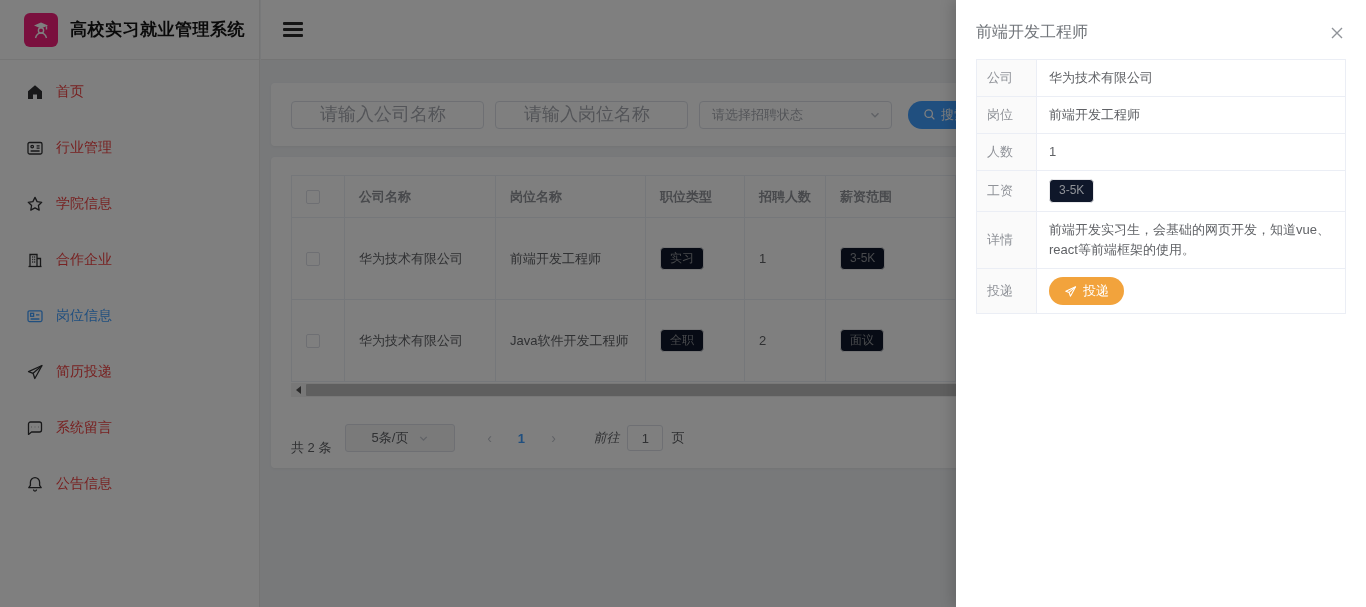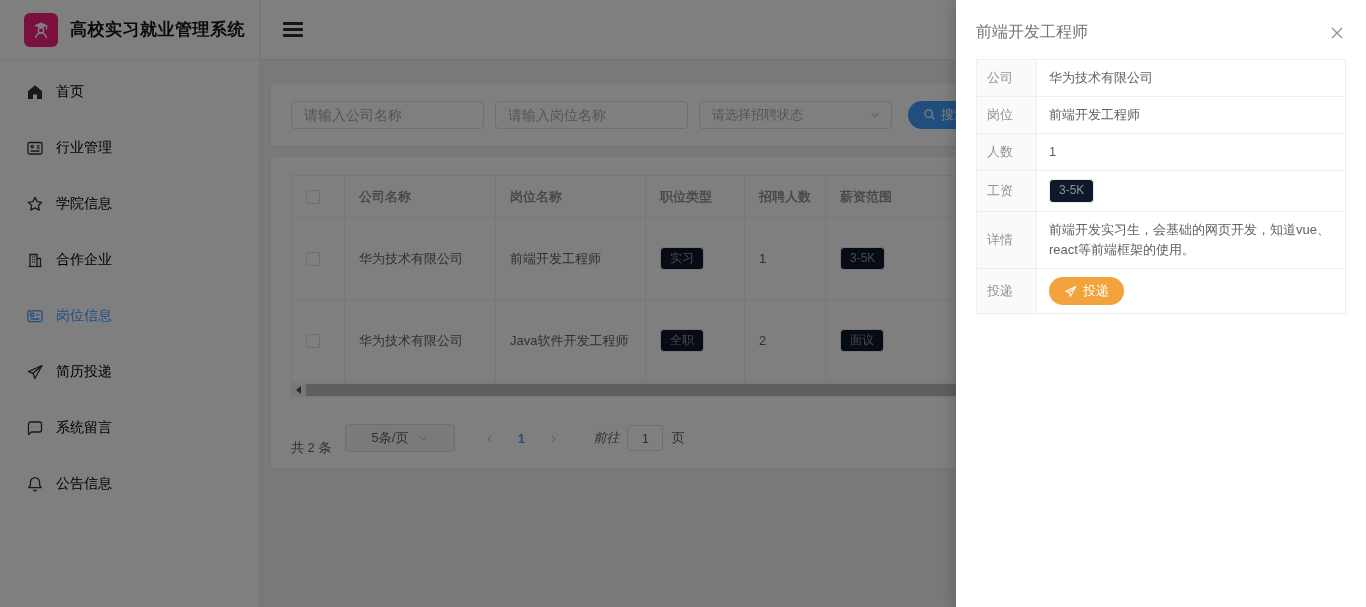--- a/index.html
+++ b/index.html
@@ -20,21 +20,21 @@
     padding-left: 24px; gap: 12px; border-bottom: 1px solid #ececec;
   }
   .logo-badge {
     width: 34px; height: 34px; border-radius: 6px; background: #f4207c;
     display: flex; align-items: center; justify-content: center; flex: none;
   }
   .logo-title { font-size: 17px; font-weight: bold; color: #141414; letter-spacing: .5px; }
   .menu { padding-top: 4px; }
   .menu-item {
     height: 56px; display: flex; align-items: center; gap: 12px;
-    padding-left: 26px; font-size: 14px; color: #000000; cursor: pointer;
+    padding-left: 26px; font-size: 14px; color: #ef4444; cursor: pointer;
   }
   .menu-item .mi-icon { width: 18px; height: 18px; display: flex; color: #303133; }
   .menu-item.active, .menu-item.active .mi-icon { color: #409eff; }
 
   
   .topbar {
     position: absolute; left: 261px; right: 0; top: 0; height: 60px;
     background: #ffffff; border-bottom: 1px solid #e8e8e8; z-index: 5;
     display: flex; align-items: center; padding-left: 22px;
   }
@@ -46,21 +46,21 @@
     position: absolute; left: 261px; top: 61px; right: 0; bottom: 0;
     background: #f0f2f5;
   }
   .card {
     position: absolute; left: 10px; width: 1080px; background: #fff;
     border-radius: 4px; box-shadow: 0 1px 3px rgba(0,0,0,.05);
   }
   .card-search { top: 22px; height: 63px; display: flex; align-items: center; padding: 0 20px; gap: 11px; }
   .inp {
     width: 193px; height: 28px; border: 1px solid #dcdfe6; border-radius: 4px;
-    padding: 0 12px; font-size: 14px; color: #606266; background: #fff; outline: none;
+    padding: 0 28px; font-size: 18px; color: #606266; background: #fff; outline: none;
     font-family: inherit;
   }
   .inp::placeholder { color: #a8abb2; }
   .select-box {
     width: 193px; height: 28px; border: 1px solid #dcdfe6; border-radius: 4px;
     padding: 0 10px 0 12px; font-size: 13px; color: #a8abb2; background: #fff;
     display: flex; align-items: center; justify-content: space-between; cursor: pointer;
   }
   .btn-search {
     height: 28px; padding: 0 15px; border: none; border-radius: 14px;

